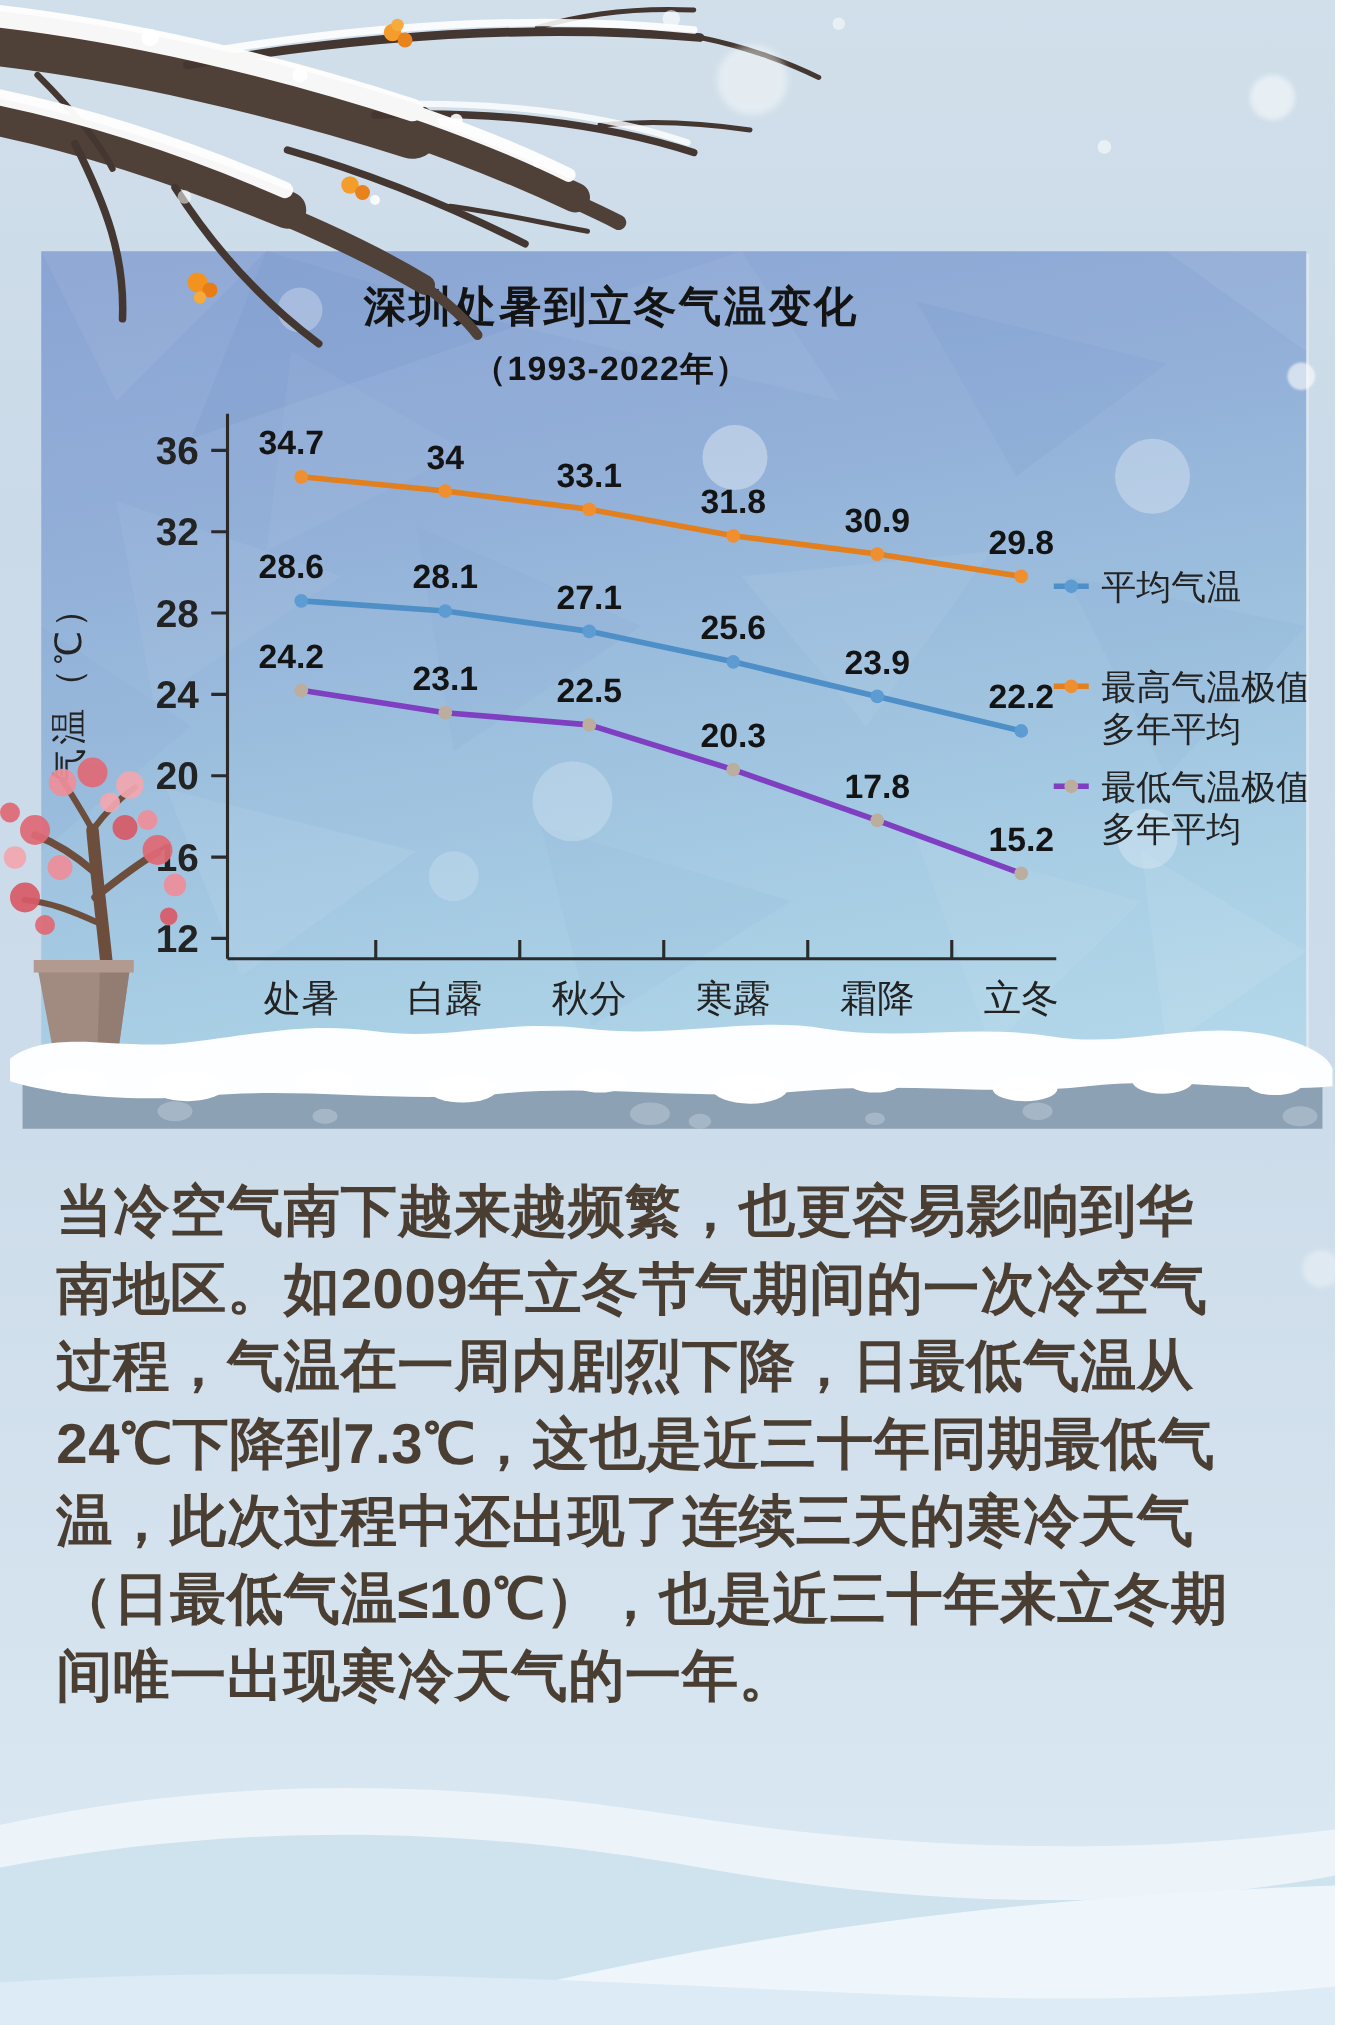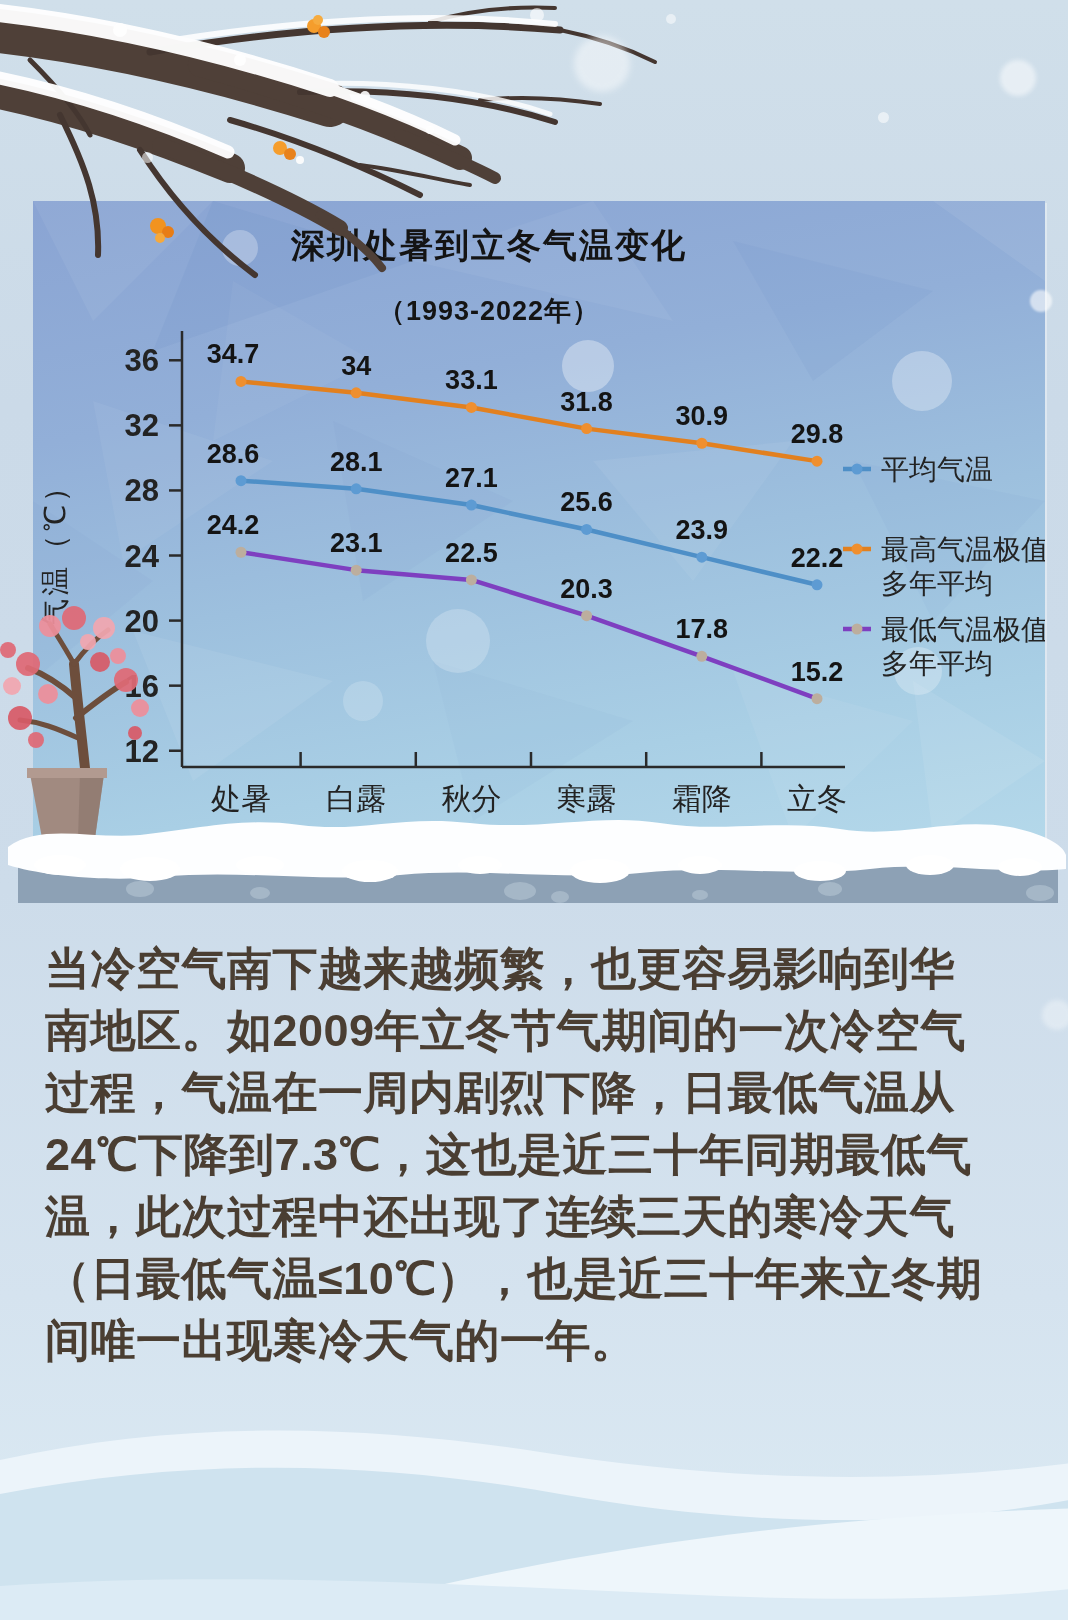--- a/index.html
+++ b/index.html
@@ -9,21 +9,21 @@
     font-family:"Liberation Sans",sans-serif;
   }
   .panel{
     position:absolute; left:33px; top:201px; width:1012px; height:637px;
     background:linear-gradient(170deg,#8aa4d3 0%,#92afd8 30%,#9dc0de 55%,#a9cfe5 80%,#b4d8ea 100%);
     box-shadow:2px 2px 0 rgba(255,255,255,.35);
   }
   .poly-overlay{position:absolute; left:0; top:0; width:100%; height:100%;}
   .chart-title-wrap{position:absolute; left:0; top:22px; width:912px; text-align:center; color:#141414;}
   .chart-title{font-size:34px; font-weight:bold; letter-spacing:2px;}
-  .chart-subtitle{font-size:27px; font-weight:bold; margin-top:24px; letter-spacing:1px;}
+  .chart-subtitle{font-size:27px; font-weight:bold; margin-top:8px; letter-spacing:1px;}
   .chart-svg{position:absolute; left:0; top:0; width:1012px; height:637px;}
   .branch-svg{position:absolute; left:0; top:0; width:700px; height:300px;}
   .plant-svg{position:absolute; left:0; top:598px; width:170px; height:262px;}
   .ledge-svg{position:absolute; left:0; top:795px; width:1080px; height:120px;}
   .waves-svg{position:absolute; left:0; top:1390px; width:1080px; height:230px;}
   .body-text{
     position:absolute; left:45px; top:938px; width:975px;
     font-size:45px; line-height:62px; font-weight:600; color:#4a3e32;
     white-space:pre-line; letter-spacing:.5px;
   }

